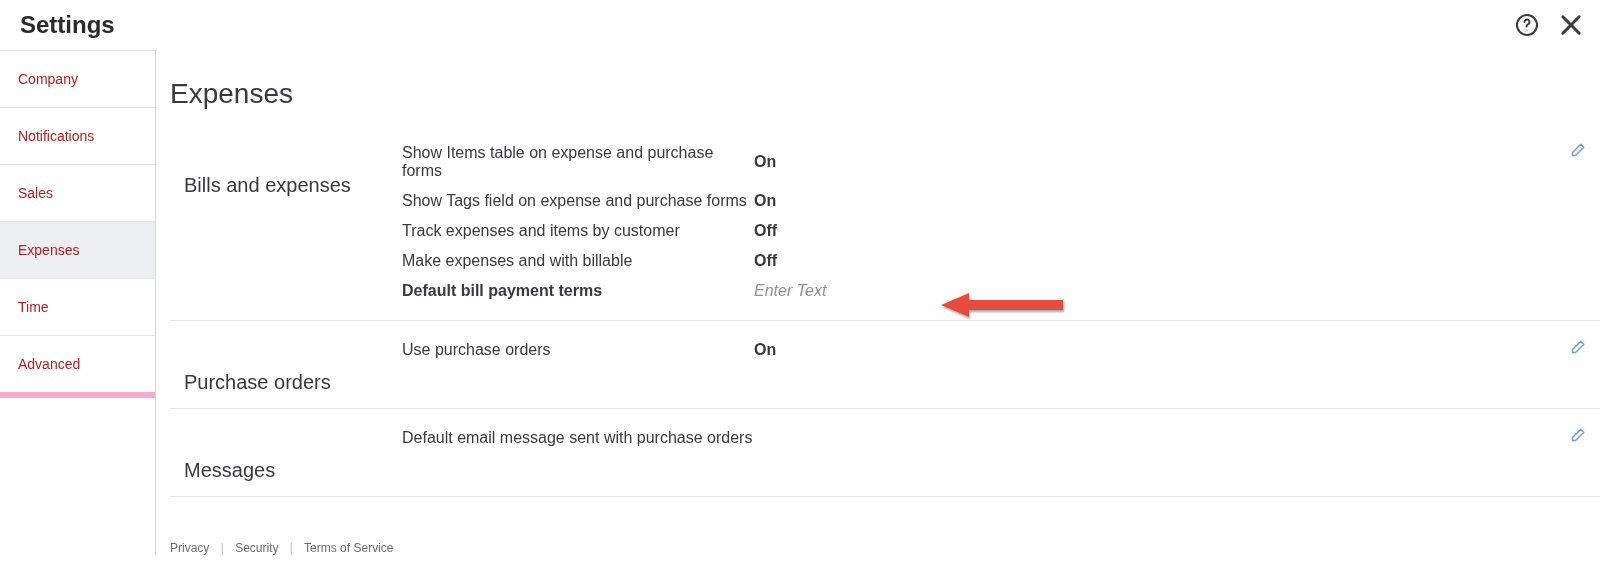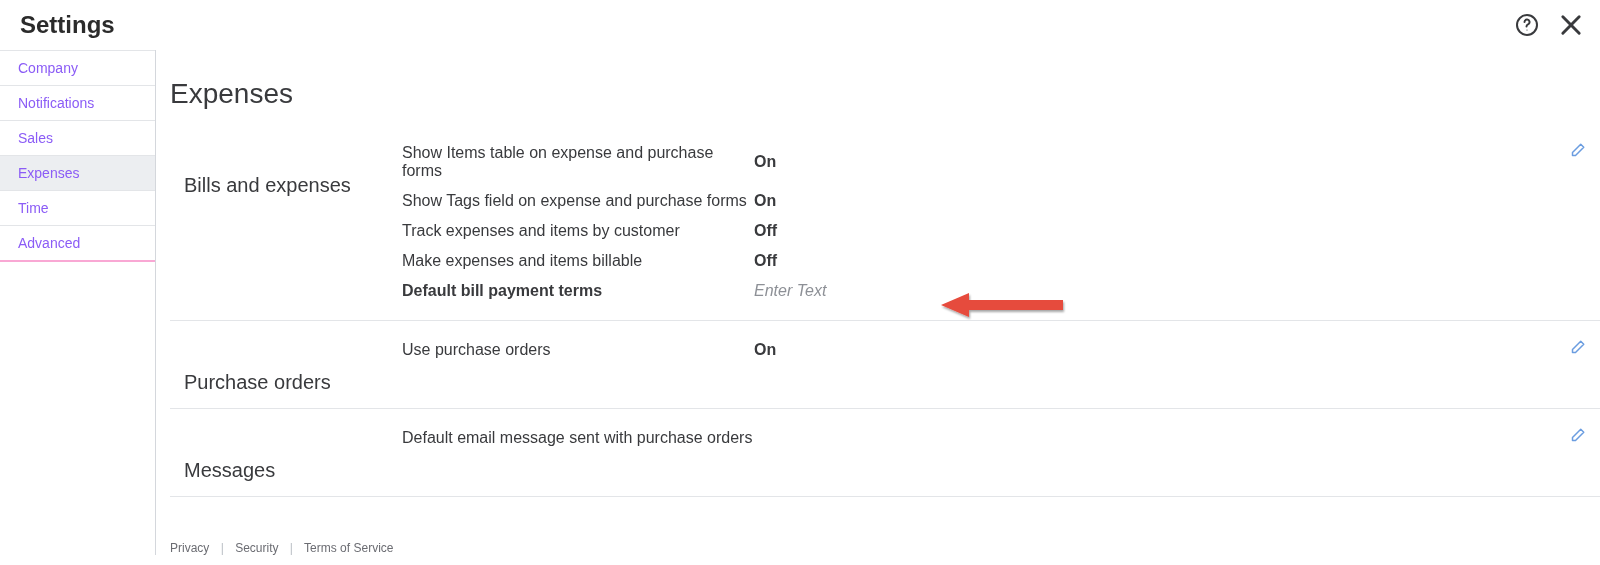--- a/index.html
+++ b/index.html
@@ -37,27 +37,27 @@
     color: #393a3d;
   }
 
   
   .body-row { display: flex; }
   .sidebar {
     width: 156px;
     border-right: 1px solid #d4d7dc;
   }
   .side-item {
-    padding: 9px 18px;
+    padding: 20px 18px;
     font-size: 14px;
-    color: #8b5cf6;
+    color: #b91c1c;
     border-top: 1px solid #e3e5e8;
     cursor: pointer;
   }
-  .side-item:last-child { border-bottom: 2px solid #f9a8d4; }
+  .side-item:last-child { border-bottom: 6px solid #f9a8d4; }
   .side-item.active {
     background: #eceef1;
   }
 
   .main {
     flex: 1;
     padding: 0 0 0 14px;
     position: relative;
   }
   .page-title {
@@ -180,21 +180,21 @@
         </div>
         <div class="setting-row">
           <div class="setting-label">Show Tags field on expense and purchase forms</div>
           <div class="setting-value">On</div>
         </div>
         <div class="setting-row">
           <div class="setting-label">Track expenses and items by customer</div>
           <div class="setting-value">Off</div>
         </div>
         <div class="setting-row">
-          <div class="setting-label">Make expenses and items billable</div>
+          <div class="setting-label">Make expenses and with billable</div>
           <div class="setting-value">Off</div>
         </div>
         <div class="setting-row">
           <div class="setting-label bold">Default bill payment terms</div>
           <div class="setting-value setting-placeholder">Enter Text</div>
         </div>
       </div>
       <div class="edit-col">
         <div class="pencil">
           <svg viewBox="0 0 24 24" width="18" height="18" fill="none" stroke="currentColor" stroke-width="2" stroke-linecap="round" stroke-linejoin="round">

